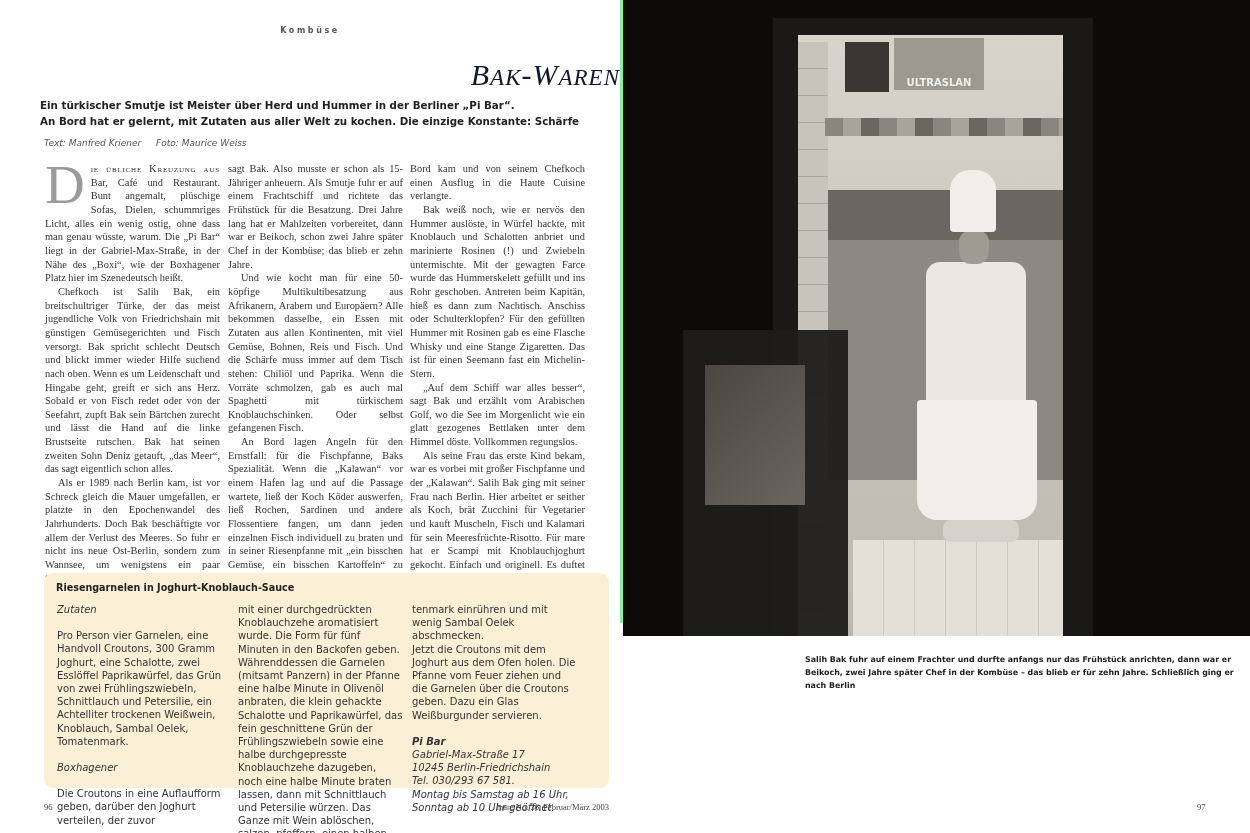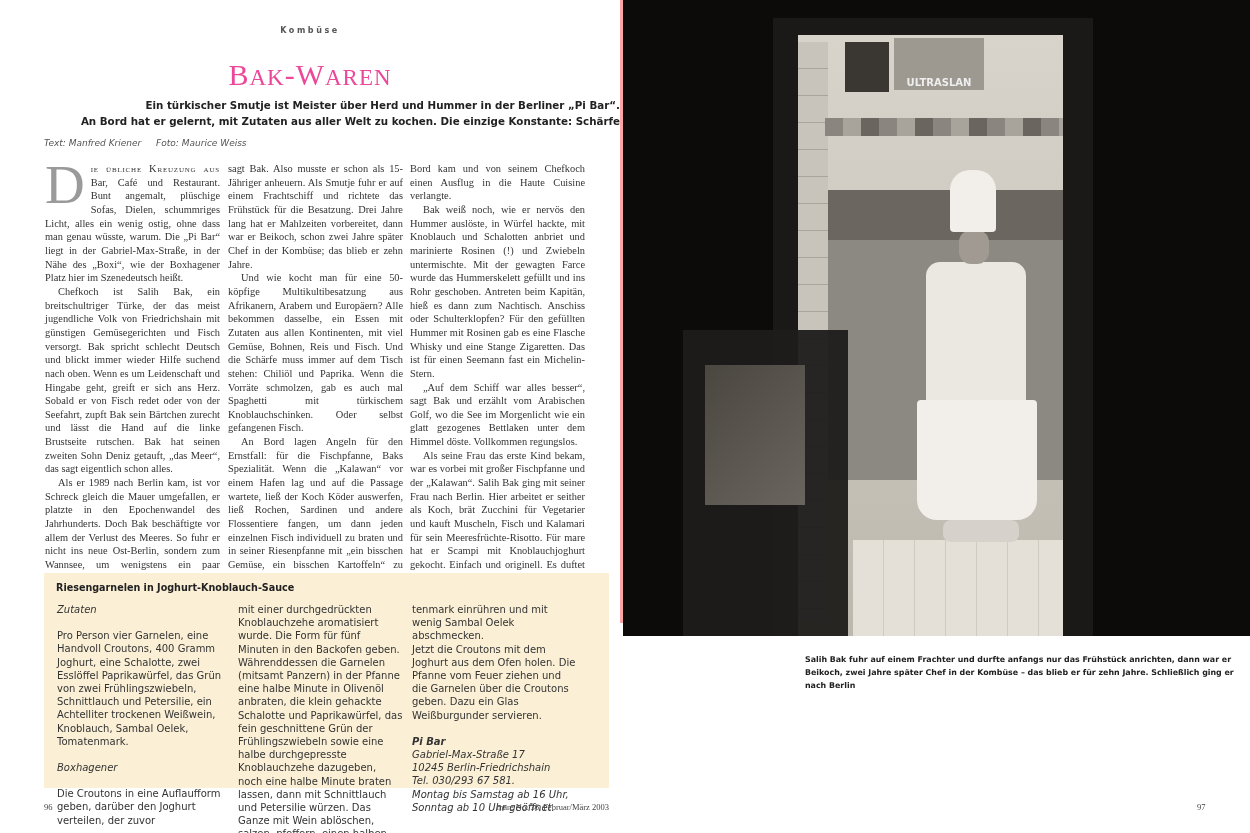--- a/index.html
+++ b/index.html
@@ -1,33 +1,33 @@
 <!DOCTYPE html>
 <html><head>
 <meta charset="utf-8">
 <style>
   html,body{margin:0;padding:0;background:#fff;}
   body{width:1250px;height:833px;position:relative;overflow:hidden;font-family:"DejaVu Serif",serif;color:#2a2a2a;}
   .page-left{position:absolute;left:0;top:0;width:620px;height:605px;background:#fff;}
-  .page-right{position:absolute;left:620px;top:0;width:630px;height:623px;background:#fca5a5;}
+  .page-right{position:absolute;left:620px;top:0;width:630px;height:623px;background:#86efac;}
   .section-label{position:absolute;left:0;width:620px;top:26px;text-align:center;font-family:"DejaVu Sans",sans-serif;font-size:8px;letter-spacing:2.6px;font-weight:bold;color:#555;}
-  .headline{position:absolute;left:0;width:620px;top:58px;text-align:center;font-family:"Liberation Serif",serif;font-size:30px;letter-spacing:1px;color:#ec4899;}
+  .headline{position:absolute;left:0;width:620px;top:58px;text-align:right;font-family:"Liberation Serif",serif;font-size:30px;letter-spacing:1px;color:#0f172a;font-style:italic;}
   .headline .sc{font-size:23px;}
-  .dek{position:absolute;left:40px;width:580px;top:97px;text-align:right;font-family:"DejaVu Sans",sans-serif;font-weight:bold;font-size:10.3px;line-height:16px;color:#222;}
+  .dek{position:absolute;left:40px;width:580px;top:97px;text-align:left;font-family:"DejaVu Sans",sans-serif;font-weight:bold;font-size:10.3px;line-height:16px;color:#222;}
   .byline{position:absolute;left:44px;top:138px;font-family:"DejaVu Sans",sans-serif;font-style:italic;font-size:9px;color:#555;}
   .byline span{margin-right:12px;}
   .col{position:absolute;top:162px;width:175px;font-family:"Liberation Serif",serif;font-size:10.4px;line-height:13.65px;text-align:justify;color:#333;hyphens:auto;}
   .col p{margin:0;text-indent:13px;}
   .col p.first{text-indent:0;}
   .col1{left:45px;}
   .col2{left:228px;}
   .col3{left:410px;}
   .dropcap{float:left;font-family:"Liberation Serif",serif;font-size:55px;line-height:44px;color:#9a9a9a;margin:1px 6px 0 0;}
   .smallcaps{font-variant:small-caps;letter-spacing:0.8px;}
-  .recipe{position:absolute;left:44px;top:573px;width:565px;height:215px;background:#fbf0d6;}
+  .recipe{position:absolute;left:44px;top:573px;width:565px;height:215px;background:#fbf0d6;border-radius:9px;}
   .recipe-title{position:absolute;left:12px;top:9px;font-family:"DejaVu Sans",sans-serif;font-weight:bold;font-size:9.6px;color:#222;}
   .rcol{position:absolute;top:30px;width:165px;font-family:"DejaVu Sans",sans-serif;font-size:10px;line-height:13.2px;color:#333;}
   .rcol1{left:13px;}
   .rcol2{left:194px;top:30px;}
   .rcol3{left:368px;top:30px;}
   .rhead{font-style:italic;margin:0 0 13px 0;}
   .rcol p{margin:0;}
   .gap{height:13px;}
   .venue-name{font-style:italic;font-weight:bold;}
   .venue{font-style:italic;}
@@ -87,21 +87,21 @@
     <p class="first">Bord kam und von seinem Chefkoch einen Ausflug in die Haute Cuisine verlangte.</p>
     <p>Bak weiß noch, wie er nervös den Hummer auslöste, in Würfel hackte, mit Knoblauch und Schalotten anbriet und marinierte Rosinen (!) und Zwiebeln untermischte. Mit der gewagten Farce wurde das Hummerskelett gefüllt und ins Rohr geschoben. Antreten beim Kapitän, hieß es dann zum Nachtisch. Anschiss oder Schulterklopfen? Für den gefüllten Hummer mit Rosinen gab es eine Flasche Whisky und eine Stange Zigaretten. Das ist für einen Seemann fast ein Michelin-Stern.</p>
     <p>„Auf dem Schiff war alles besser“, sagt Bak und erzählt vom Arabischen Golf, wo die See im Morgenlicht wie ein glatt gezogenes Bettlaken unter dem Himmel döste. Vollkommen regungslos.</p>
     <p><span>Als seine Frau das erste Kind bekam, war es vorbei mit großer Fischpfanne und der „Kalawan“. Salih Bak ging mit seiner Frau nach Berlin. Hier arbeitet er seither als Koch, brät Zucchini für Vegetarier und kauft Muscheln, Fisch und Kalamari für sein Meeresfrüchte-Risotto. Für mare hat er Scampi mit Knoblauchjoghurt gekocht. Einfach und originell. Es duftet wie in der Kombüse der „Kalawan“. Zum Glück gab's keine Sturmwarnung. Essen mit Sauce hätte Salih Bak wegen Schwappgefahr sonst gar nicht servieren dürfen.</span> <span style="color:#888">✑</span></p>
   </div>
 
   <div class="recipe">
     <div class="recipe-title">Riesengarnelen in Joghurt-Knoblauch-Sauce</div>
     <div class="rcol rcol1">
       <div class="rhead">Zutaten</div>
-      <p>Pro Person vier Garnelen, eine Handvoll Croutons, 400 Gramm Joghurt, eine Schalotte, zwei Esslöffel Paprikawürfel, das Grün von zwei Frühlingszwiebeln, Schnittlauch und Petersilie, ein Achtelliter trockenen Weißwein, Knoblauch, Sambal Oelek, Tomatenmark.</p>
+      <p>Pro Person vier Garnelen, eine Handvoll Croutons, 300 Gramm Joghurt, eine Schalotte, zwei Esslöffel Paprikawürfel, das Grün von zwei Frühlingszwiebeln, Schnittlauch und Petersilie, ein Achtelliter trockenen Weißwein, Knoblauch, Sambal Oelek, Tomatenmark.</p>
       <div class="gap"></div>
       <div class="rhead">Boxhagener</div>
       <p>Die Croutons in eine Auflaufform geben, darüber den Joghurt verteilen, der zuvor</p>
     </div>
     <div class="rcol rcol2">
       <p>mit einer durchgedrückten Knoblauchzehe aromatisiert wurde. Die Form für fünf Minuten in den Backofen geben. Währenddessen die Garnelen (mitsamt Panzern) in der Pfanne eine halbe Minute in Olivenöl anbraten, die klein gehackte Schalotte und Paprikawürfel, das fein geschnittene Grün der Frühlingszwiebeln sowie eine halbe durchgepresste Knoblauchzehe dazugeben, noch eine halbe Minute braten lassen, dann mit Schnittlauch und Petersilie würzen. Das Ganze mit Wein ablöschen, salzen, pfeffern, einen halben Teelöffel Toma-</p>
     </div>
     <div class="rcol rcol3">
       <p>tenmark einrühren und mit wenig Sambal Oelek abschmecken.</p>
       <p>Jetzt die Croutons mit dem Joghurt aus dem Ofen holen. Die Pfanne vom Feuer ziehen und die Garnelen über die Croutons geben. Dazu ein Glas Weißburgunder servieren.</p>

